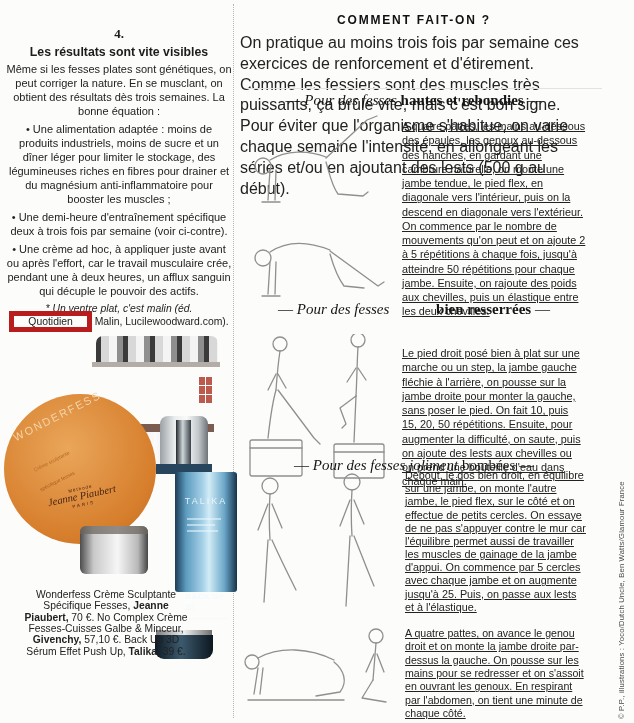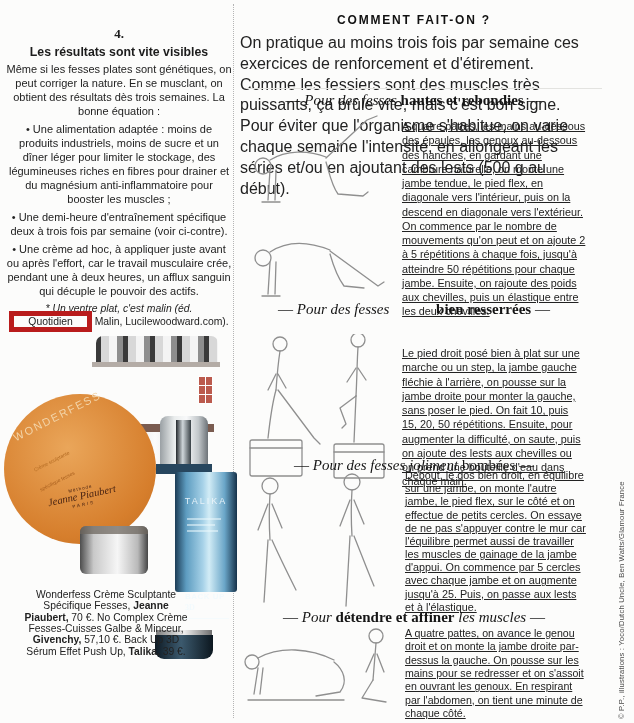--- a/index.html
+++ b/index.html
@@ -173,21 +173,20 @@
     <path d="M28 68 L 24 130"></path>
     <path d="M32 68 C 40 86, 48 102, 56 118"></path>
     <circle cx="112" cy="10" r="8"></circle>
     <path d="M112 18 C 111 34, 111 48, 112 64"></path>
     <path d="M110 28 L 100 54 M 114 28 L 124 52"></path>
     <path d="M110 64 L 106 134"></path>
     <path d="M114 64 C 122 84, 128 100, 134 114"></path>
   </svg>
   <div class="abs sec-body" style="left:405px;top:469px;width:182px;line-height:1.22;">Debout, le dos bien droit, en équilibre sur une jambe, on monte l'autre jambe, le pied flex, sur le côté et on effectue de petits cercles. On essaye de ne pas s'appuyer contre le mur car l'équilibre permet aussi de travailler les muscles de gainage de la jambe d'appui. On commence par 5 cercles avec chaque jambe et on augmente jusqu'à 25. Puis, on passe aux lests et à l'élastique.</div>
 
-  <div class="abs sec-h" style="left:240px;top:609px;"><span>— </span><span class="it" style="font-style: italic;">Pour </span><span class="bd" style="font-weight: bold;">détendre et affiner</span><span class="it" style="font-style: italic;"> les muscles</span><span> —</span></div>
   <svg class="abs fig" style="left:236px;top:624px;" width="168" height="98" viewBox="0 0 168 98">
     <circle cx="16" cy="38" r="7"></circle>
     <path d="M22 34 C 44 22, 74 24, 98 36"></path>
     <path d="M22 44 L 18 70 M 27 44 L 24 70"></path>
     <path d="M98 38 C 108 46, 112 58, 104 68 L 80 72"></path>
     <path d="M12 76 L 108 76"></path>
     <circle cx="140" cy="12" r="7"></circle>
     <path d="M140 19 C 139 32, 138 44, 137 56"></path>
     <path d="M138 30 L 130 48 M 141 30 L 148 48"></path>
     <path d="M137 56 L 126 74 L 150 78"></path>

